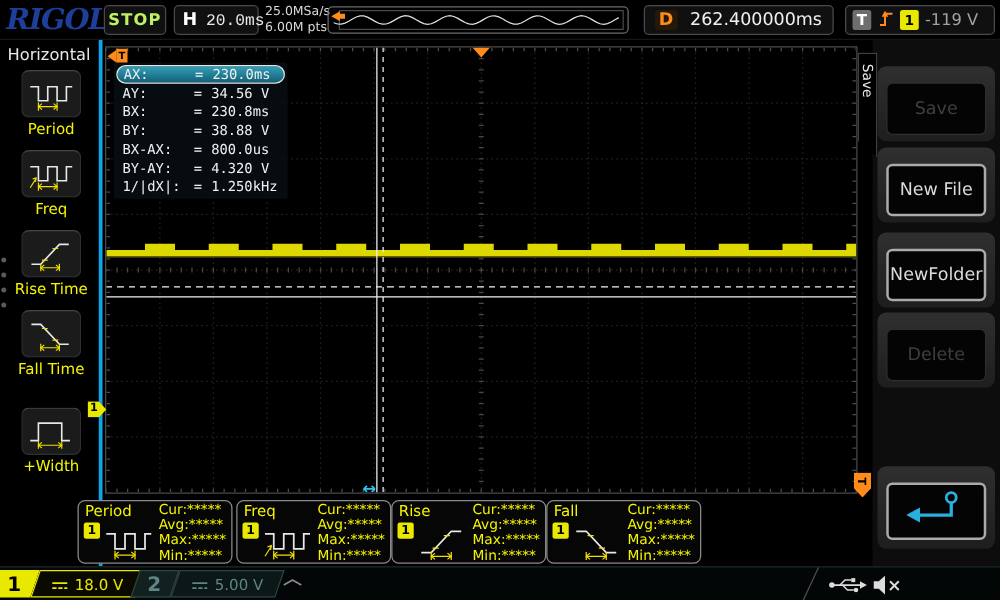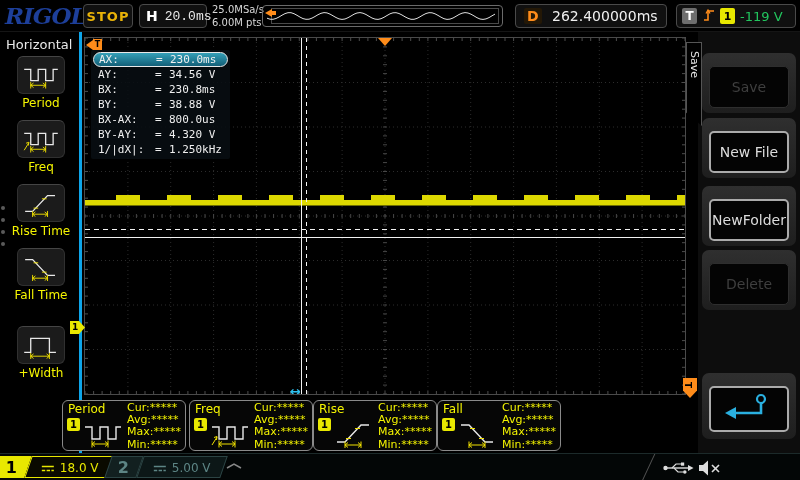--- a/index.html
+++ b/index.html
@@ -8,41 +8,41 @@
   .abs { position:absolute; }
   #stage { position:relative; width:800px; height:474px; background:#000; }
 
   
   #topbar { left:0; top:0; width:800px; height:32px; background:#000; border-bottom:1px solid #151515; }
   .logo { left:5px; top:2px; font-family:"DejaVu Serif", serif; font-weight:bold; font-style:italic;
           font-size:23px; color:#1d3f9a; letter-spacing:-1px; }
   .tb-box { background:#101010; border:1px solid #4a4a4a; border-radius:4px; height:24px; top:4px;
             display:flex; align-items:center; }
   #stopbox { left:83px; width:50px; justify-content:center; }
-  #stopbox span { color:#eab308; font-weight:bold; font-size:13px; letter-spacing:1px; }
+  #stopbox span { color:#bef264; font-weight:bold; font-size:13px; letter-spacing:1px; }
   #hbox { left:139px; width:68px; padding:0 6px; gap:7px; }
   #hbox .hletter { color:#fff; font-weight:bold; font-size:14px; }
   #hbox .hval { color:#e8e8e8; font-size:13px;font-family:Liberation Mono, monospace; }
   #ratebox { left:212px; top:3px; font-size:10px; color:#d8d8d8; line-height:13px; }
   #preview { left:262px; top:5px; width:241px; height:22px; border:1px solid #6a6a6a; border-radius:4px; }
   #preview .inner { position:absolute; left:8px; right:3px; top:2px; bottom:2px; border:1px solid #4a4a4a; }
   #preview svg { position:absolute; left:0; top:0; }
   #pv-marker { position:absolute; left:2px; top:3px; width:0; height:0;
                border-top:4px solid transparent; border-bottom:4px solid transparent;
                border-right:7px solid #ff8c1a; }
   #pv-marker::after { content:""; position:absolute; left:7px; top:-2px; width:4px; height:4px; background:#ff8c1a; }
   #dbox { left:515px; width:152px; padding:0 8px; gap:10px; }
   #dbox .dletter { color:#ff8c1a; font-weight:bold; font-size:14px; background:#241806; border-radius:2px; padding:0 3px; }
   #dbox .dval { color:#f0f0f0; font-size:14px; flex:1; text-align:center; }
   #tbox { left:676px; width:120px; padding:0 5px; gap:5px; }
   #tbox .tletter { color:#fff; font-weight:bold; font-size:12px; background:#6e6e6e; border-radius:2px;
                    width:15px; height:16px; display:flex; align-items:center; justify-content:center; }
   #tbox .onebadge { color:#000; font-weight:bold; font-size:11px; background:#e8e800; border-radius:2px;
                     width:15px; height:16px; display:flex; align-items:center; justify-content:center; }
-  #tbox .tval { color:#22c55e; font-size:13px; }
+  #tbox .tval { color:#a3a3a3; font-size:13px; }
 
   
   #sidebar { left:0; top:32px; width:82px; height:421px; border-right:3px solid #0ea5e9; }
   #sidebar .title { position:absolute; left:6px; top:5px; color:#e8e8e8; font-size:13px; }
   .sb-item { position:absolute; left:8px; width:66px; text-align:center; }
   .sb-btn { width:48px; height:38px; margin:0 auto; background:#1b1b1b; border:1px solid #303030;
             border-top-color:#454545; border-radius:6px; display:flex; align-items:center; justify-content:center; }
   .sb-btn svg { width:38px; height:28px; }
   .sb-label { color:#f5f500; font-size:12px; margin-top:2px; white-space:nowrap; }
   #scroll-dots { left:1px; top:166px; width:5px; }

